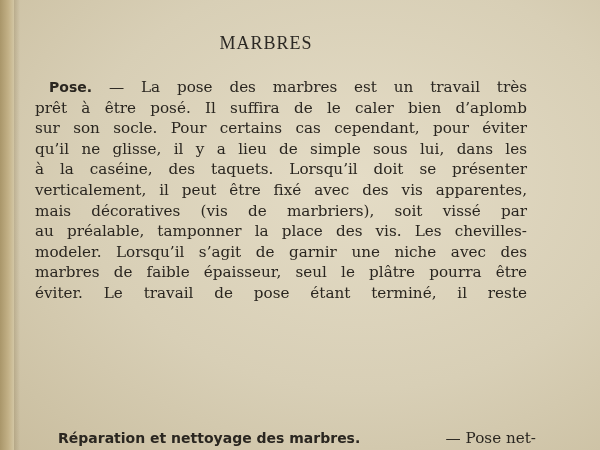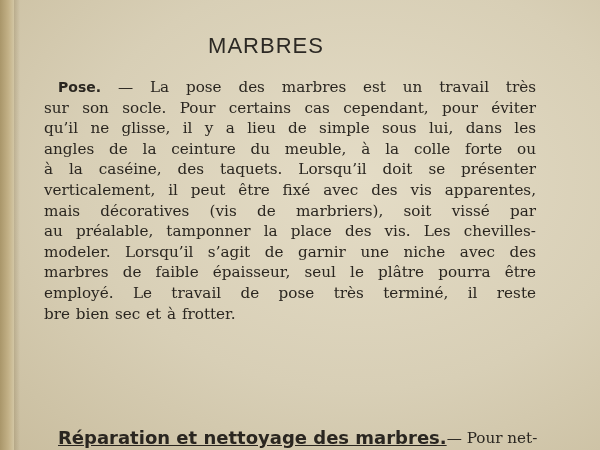--- a/index.html
+++ b/index.html
@@ -12,64 +12,63 @@
   .page-edge {
     position:absolute; left:0; top:0; width:14px; height:450px;
     background: linear-gradient(to right, #a9966a 0%, #c3b187 60%, #d2c6a4 100%);
   }
   .page-edge-shadow {
     position:absolute; left:14px; top:0; width:6px; height:450px;
     background: linear-gradient(to right, rgba(120,100,60,0.25), rgba(120,100,60,0));
   }
   .title {
     position:absolute; top:33px; left:0; width:544px; text-align:center;
-    font-family: Liberation Sans, sans-serif;
-    font-size:22px; letter-spacing:1px; color:#2c2924;
+    font-family: Liberation Serif, serif;
+    font-size:18px; letter-spacing:1px; color:#2c2924;
     padding-left:-10px;
   }
   .title span { position:relative; left:-6px; }
   .para {
-    position:absolute; left:44px; top:77px; width:492px;
+    position:absolute; left:35px; top:77px; width:492px;
     font-size:15.2px; line-height:20.6px;
     text-align:justify; text-align-last:justify;
     word-spacing:1px;
   }
   .line { display:block; text-align:justify; text-align-last:justify; white-space:nowrap; height:20.6px; }
   .line.last { text-align-last:left; }
   .line.indent { padding-left:14px; }
   .lead {
     font-family:"DejaVu Sans", "Liberation Sans", sans-serif;
     font-weight:bold; font-size:14px;
   }
   .section2 {
     position:absolute; left:58px; top:428px; width:478px;
     font-size:15.2px; line-height:20.6px; white-space:nowrap;
     display:flex; justify-content:space-between;
   }
-  .section2 .lead { font-size:18px;text-decoration:underline; }
+  .section2 .lead { font-size:14px; }
 </style>
 </head>
 <body>
 
 <div class="page-edge"></div>
 <div class="page-edge-shadow"></div>
 
 <div class="title"><span>MARBRES</span></div>
 
 <div class="para">
   <span class="line indent"><span class="lead">Pose.</span> <span>— La pose des marbres est un travail très</span></span>
+  <span class="line">prêt à être posé. Il suffira de le caler bien d’aplomb</span>
   <span class="line">sur son socle. Pour certains cas cependant, pour éviter</span>
   <span class="line">qu’il ne glisse, il y a lieu de simple sous lui, dans les</span>
-  <span class="line">angles de la ceinture du meuble, à la colle forte ou</span>
   <span class="line">à la caséine, des taquets. Lorsqu’il doit se présenter</span>
   <span class="line">verticalement, il peut être fixé avec des vis apparentes,</span>
   <span class="line">mais décoratives (vis de marbriers), soit vissé par</span>
   <span class="line">au préalable, tamponner la place des vis. Les chevilles-</span>
   <span class="line">modeler. Lorsqu’il s’agit de garnir une niche avec des</span>
   <span class="line">marbres de faible épaisseur, seul le plâtre pourra être</span>
-  <span class="line">employé. Le travail de pose très terminé, il reste</span>
-  <span class="line last">bre bien sec et à frotter.</span>
+  <span class="line">éviter. Le travail de pose étant terminé, il reste</span>
 </div>
 
 <div class="section2">
   <span class="lead">Réparation et nettoyage des marbres.</span>
-  <span>— Pour net-</span>
+  <span>— Pose net-</span>
 </div>
 
 </body></html>

